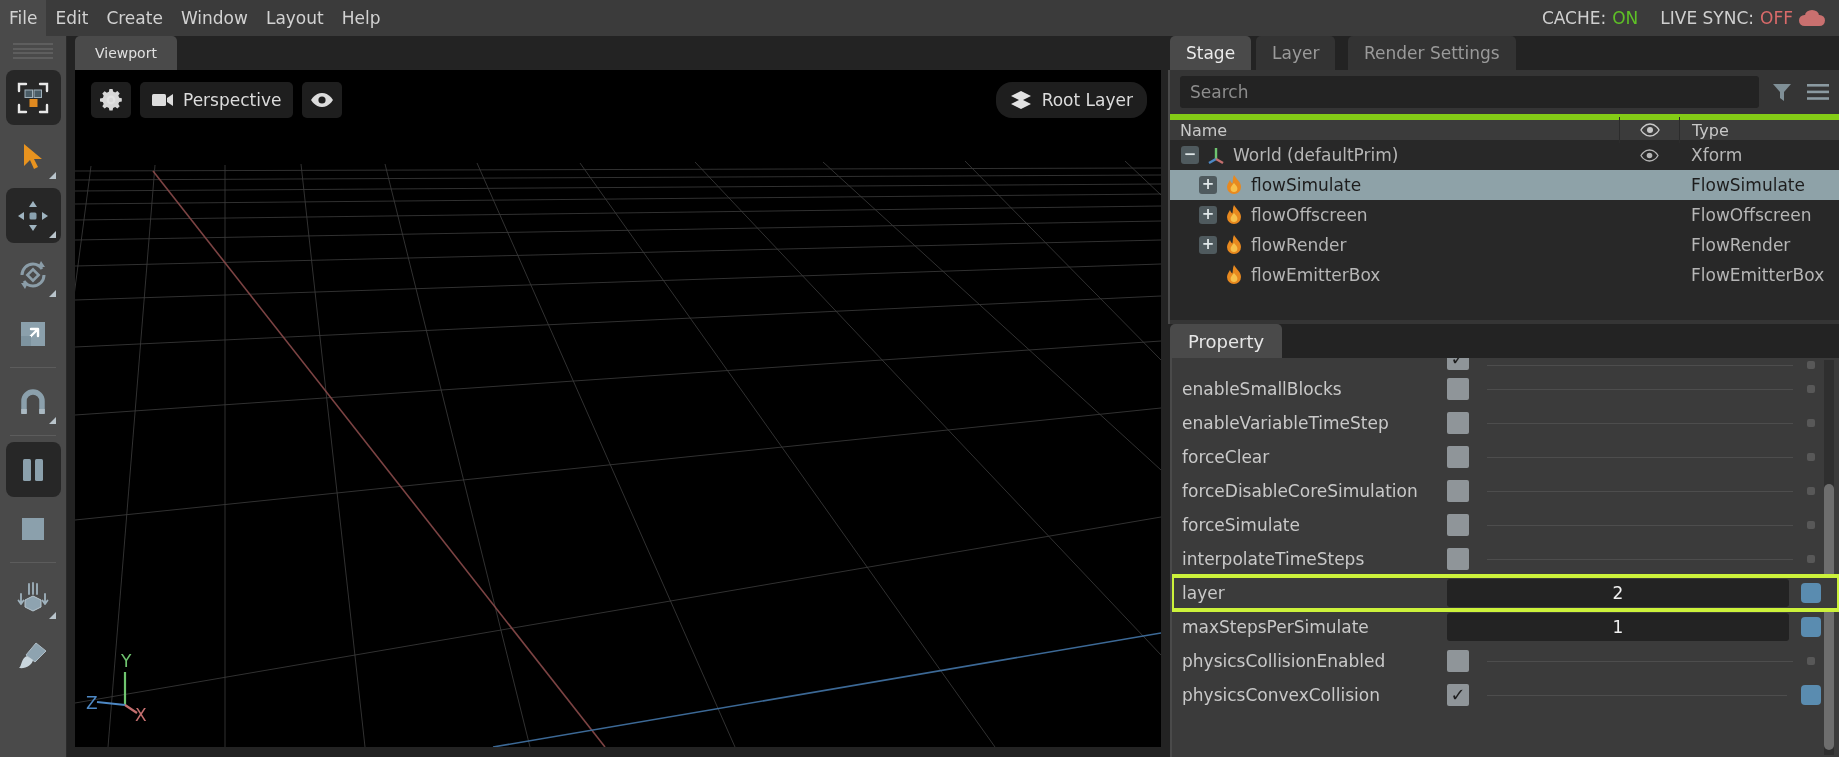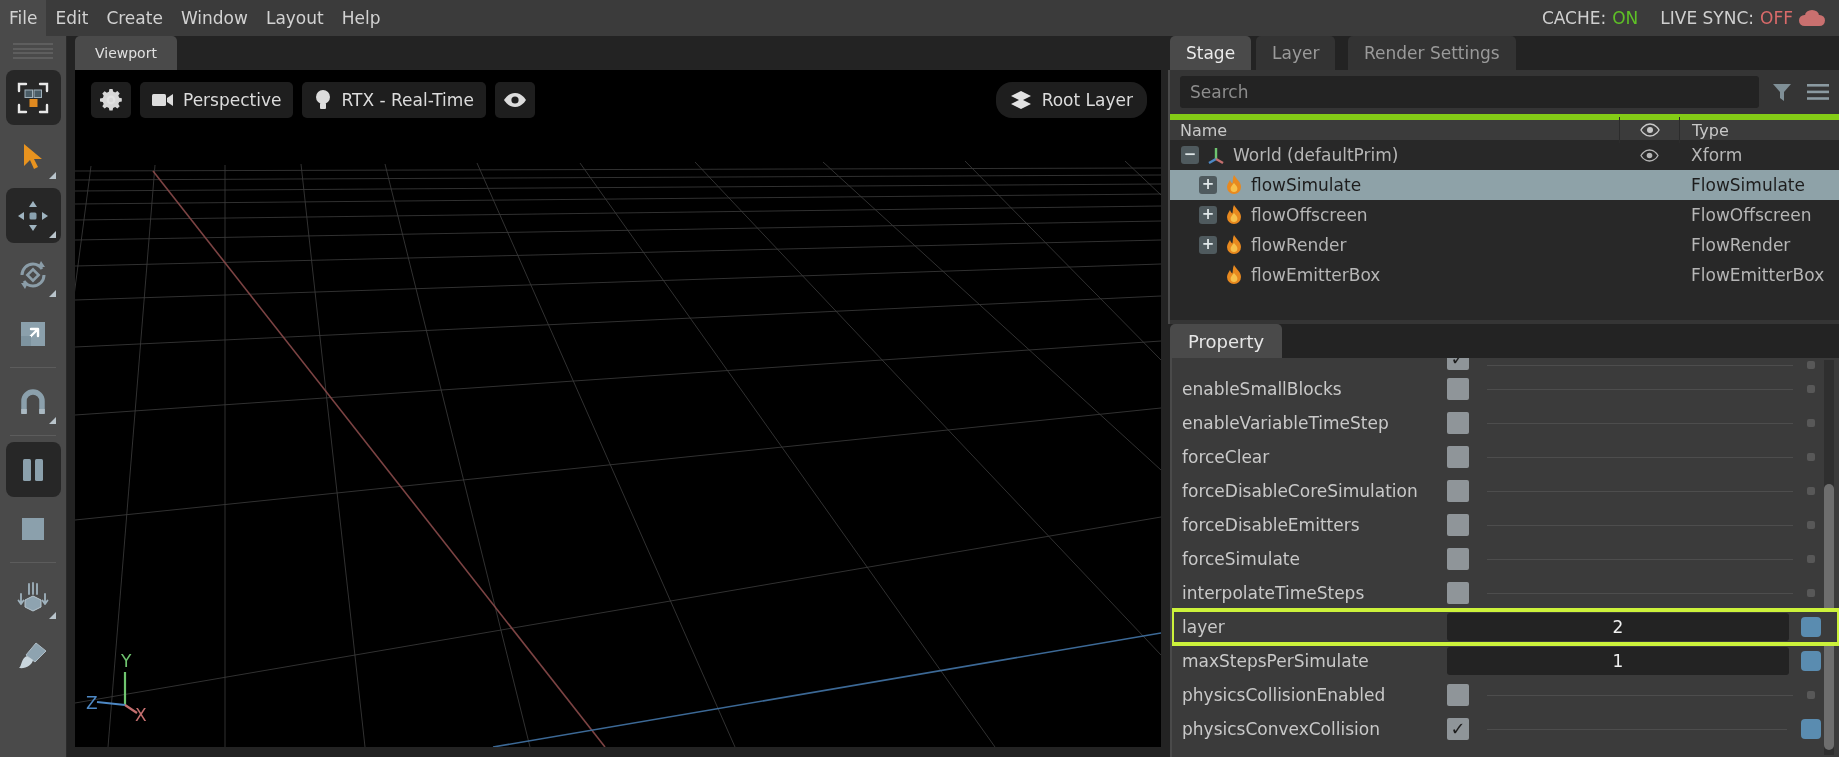--- a/index.html
+++ b/index.html
@@ -359,27 +359,20 @@
         </div>
 
         <div class="vp-btn">
           <svg width="22" height="16" viewBox="0 0 22 16">
             <rect x="0" y="2" width="14" height="12" rx="1.5" fill="#dcdcdc"></rect>
             <path d="M15 6 L21 2 L21 14 L15 10 Z" fill="#dcdcdc"></path>
           </svg>
           <span>Perspective</span>
         </div>
 
-        <div class="vp-btn">
-          <svg width="18" height="22" viewBox="0 0 18 22">
-            <circle cx="9" cy="8" r="7" fill="#dcdcdc"></circle>
-            <rect x="6" y="14" width="6" height="6" rx="1" fill="#dcdcdc"></rect>
-          </svg>
-          <span>RTX - Real-Time</span>
-        </div>
 
         <div class="vp-btn square">
           <svg width="24" height="16" viewBox="0 0 24 16">
             <path d="M12 1C5 1 1 8 1 8s4 7 11 7 11-7 11-7-4-7-11-7z" fill="#dcdcdc"></path>
             <circle cx="12" cy="8" r="3.6" fill="#1e1e1e"></circle>
           </svg>
         </div>
       </div>
 
       <div class="vp-rootlayer">
@@ -564,28 +557,20 @@
 
         <div class="prow">
           <div class="plabel">forceDisableCoreSimulation</div>
           <div class="pctl">
             <div class="chk off">✓</div>
             <div class="pline"></div>
             <div class="dot-sm"></div>
           </div>
         </div>
 
-        <div class="prow">
-          <div class="plabel">forceDisableEmitters</div>
-          <div class="pctl">
-            <div class="chk off">✓</div>
-            <div class="pline"></div>
-            <div class="dot-sm"></div>
-          </div>
-        </div>
 
         <div class="prow">
           <div class="plabel">forceSimulate</div>
           <div class="pctl">
             <div class="chk off">✓</div>
             <div class="pline"></div>
             <div class="dot-sm"></div>
           </div>
         </div>
 

